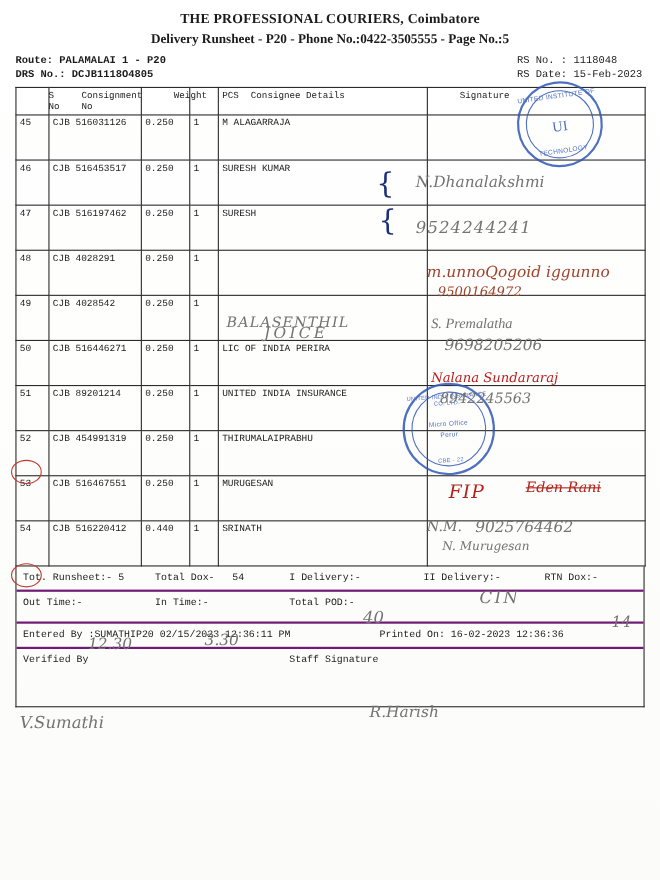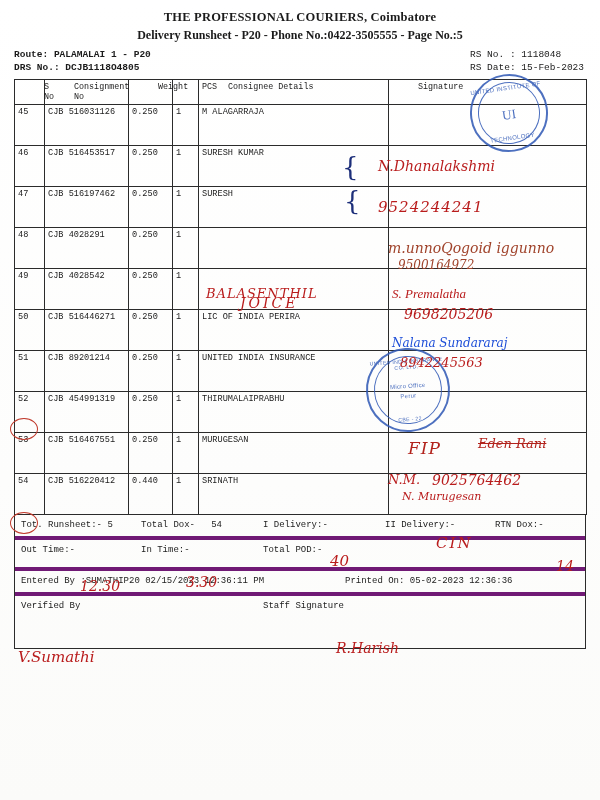--- a/index.html
+++ b/index.html
@@ -92,31 +92,31 @@
     margin-top:0px;
     width:572px;
     border:1px solid #2b2b2b;
     border-top:none;
     font-size:9px;
     box-sizing:border-box;
   }
   .frow{
     position:relative;
     height:21px;
-    border-bottom:4px solid #701a75;
+    border-bottom:2px solid #701a75;
   }
   .frow:last-child{border-bottom:none;}
   .fcell{position:absolute;top:5px;white-space:pre;}
   .f-tall{height:27px;}
   .f-tall2{height:40px;}
   
   .hw{
     position:absolute;
     font-family:"DejaVu Serif", serif;
-    color:#b91c1c;
+    color:#737373;
     font-style:italic;
     white-space:pre;
     pointer-events:none;
   }
   .hw.red{color:#b2231c;}
   
   .stamp{
     position:absolute;
     border-radius:50%;
     border:2px solid #2f58b5;
@@ -283,21 +283,21 @@
         <span class="fcell" style="left:370px">II Delivery:-</span>
         <span class="fcell" style="left:480px">RTN Dox:-</span>
       </div>
       <div class="frow f-tall">
         <span class="fcell" style="left:6px">Out Time:-</span>
         <span class="fcell" style="left:126px">In Time:-</span>
         <span class="fcell" style="left:248px">Total POD:-</span>
       </div>
       <div class="frow">
         <span class="fcell" style="left:6px">Entered By :SUMATHIP20 02/15/2023 12:36:11 PM</span>
-        <span class="fcell" style="left:330px">Printed On: 05-02-2023 12:36:36</span>
+        <span class="fcell" style="left:330px">Printed On: 16-02-2023 12:36:36</span>
       </div>
       <div class="frow f-tall2" style="border-bottom:none;height:52px">
         <span class="fcell" style="left:6px">Verified By</span>
         <span class="fcell" style="left:248px">Staff Signature</span>
       </div>
     </div>
   </div>
 
   <div class="stamp" style="left:470px;top:74px;width:74px;height:74px;transform:rotate(-8deg);">
     <div class="inner"></div>
@@ -321,21 +321,21 @@
   <div class="hw" style="left:378px;top:158px;font-size:14px;">N.Dhanalakshmi</div>
   <div class="bracket" style="left:344px;top:186px;">{</div>
   <div class="hw" style="left:378px;top:198px;font-size:15px;letter-spacing:1px;">9524244241</div>
 
   <div class="hw" style="left:388px;top:240px;font-size:14px;color:#a0432b;">m.unnoQogoid iggunno</div>
   <div class="hw" style="left:398px;top:258px;font-size:12px;color:#a0432b;">9500164972</div>
 
   <div class="hw" style="left:392px;top:286px;font-size:13px;font-family:Liberation Serif, serif;">S. Premalatha</div>
   <div class="hw" style="left:404px;top:306px;font-size:14px;">9698205206</div>
 
-  <div class="hw" style="left:392px;top:336px;font-size:12px;color:#1d4ed8;">Nalana Sundararaj</div>
+  <div class="hw" style="left:392px;top:336px;font-size:12px;color:#b91c1c;">Nalana Sundararaj</div>
   <div class="hw" style="left:400px;top:355px;font-size:13px;">8942245563</div>
 
   <div class="hw red" style="left:408px;top:438px;font-size:17px;letter-spacing:1px;">FIP</div>
   <div class="hw red" style="left:478px;top:436px;font-size:13px;text-decoration:line-through;">Eden Rani</div>
 
   <div class="hw" style="left:388px;top:472px;font-size:13px;">N.M.</div>
   <div class="hw" style="left:432px;top:472px;font-size:14px;">9025764462</div>
   <div class="hw" style="left:402px;top:490px;font-size:11px;">N. Murugesan</div>
 
   <div class="hw" style="left:436px;top:534px;font-size:15px;letter-spacing:2px;">CIN</div>

